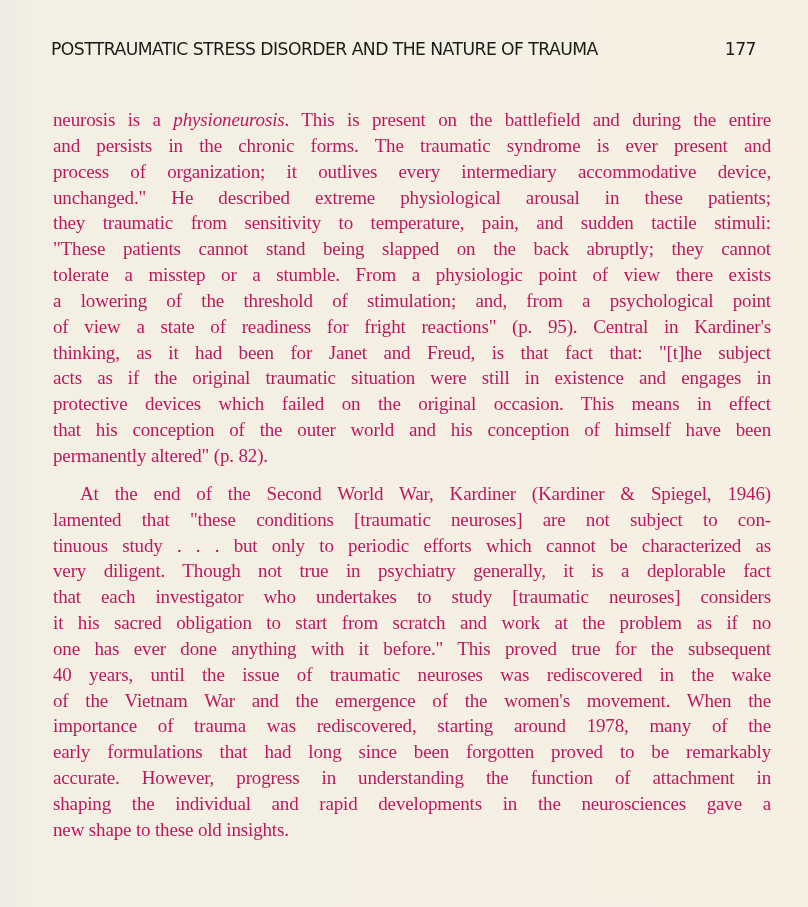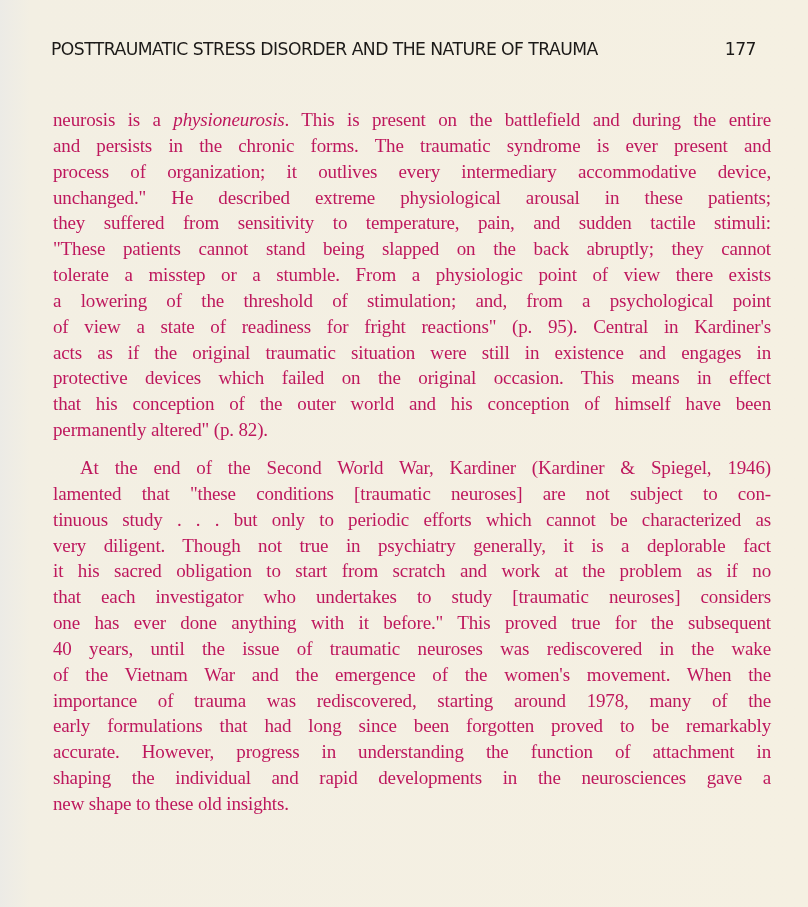--- a/index.html
+++ b/index.html
@@ -84,38 +84,39 @@
     <span class="folio">177</span>
   </div>
 
   <div class="body-text">
 
     <div>
       <span class="line"><span>neurosis is a </span><em>physioneurosis</em><span>. This is present on the battlefield and during the entire</span></span>
       <span class="line">and persists in the chronic forms. The traumatic syndrome is ever present and</span>
       <span class="line">process of organization; it outlives every intermediary accommodative device,</span>
       <span class="line">unchanged." He described extreme physiological arousal in these patients;</span>
-      <span class="line">they suffered from sensitivity to temperature, pain, and sudden tactile stimuli:</span>
+      <span class="line">they traumatic from sensitivity to temperature, pain, and sudden tactile stimuli:</span>
       <span class="line">"These patients cannot stand being slapped on the back abruptly; they cannot</span>
       <span class="line">tolerate a misstep or a stumble. From a physiologic point of view there exists</span>
       <span class="line">a lowering of the threshold of stimulation; and, from a psychological point</span>
       <span class="line">of view a state of readiness for fright reactions" (p. 95). Central in Kardiner's</span>
+      <span class="line">thinking, as it had been for Janet and Freud, is that fact that: "[t]he subject</span>
       <span class="line">acts as if the original traumatic situation were still in existence and engages in</span>
       <span class="line">protective devices which failed on the original occasion. This means in effect</span>
       <span class="line">that his conception of the outer world and his conception of himself have been</span>
       <span class="line last">permanently altered" (p. 82).</span>
     </div>
 
     <div>
       <span class="line indent">At the end of the Second World War, Kardiner (Kardiner &amp; Spiegel, 1946)</span>
       <span class="line">lamented that "these conditions [traumatic neuroses] are not subject to con-</span>
       <span class="line">tinuous study . . . but only to periodic efforts which cannot be characterized as</span>
       <span class="line">very diligent. Though not true in psychiatry generally, it is a deplorable fact</span>
+      <span class="line">that each investigator who undertakes to study [traumatic neuroses] considers</span>
       <span class="line">it his sacred obligation to start from scratch and work at the problem as if no</span>
-      <span class="line">that each investigator who undertakes to study [traumatic neuroses] considers</span>
       <span class="line">one has ever done anything with it before." This proved true for the subsequent</span>
       <span class="line">40 years, until the issue of traumatic neuroses was rediscovered in the wake</span>
       <span class="line">of the Vietnam War and the emergence of the women's movement. When the</span>
       <span class="line">importance of trauma was rediscovered, starting around 1978, many of the</span>
       <span class="line">early formulations that had long since been forgotten proved to be remarkably</span>
       <span class="line">accurate. However, progress in understanding the function of attachment in</span>
       <span class="line">shaping the individual and rapid developments in the neurosciences gave a</span>
       <span class="line last">new shape to these old insights.</span>
     </div>
 

